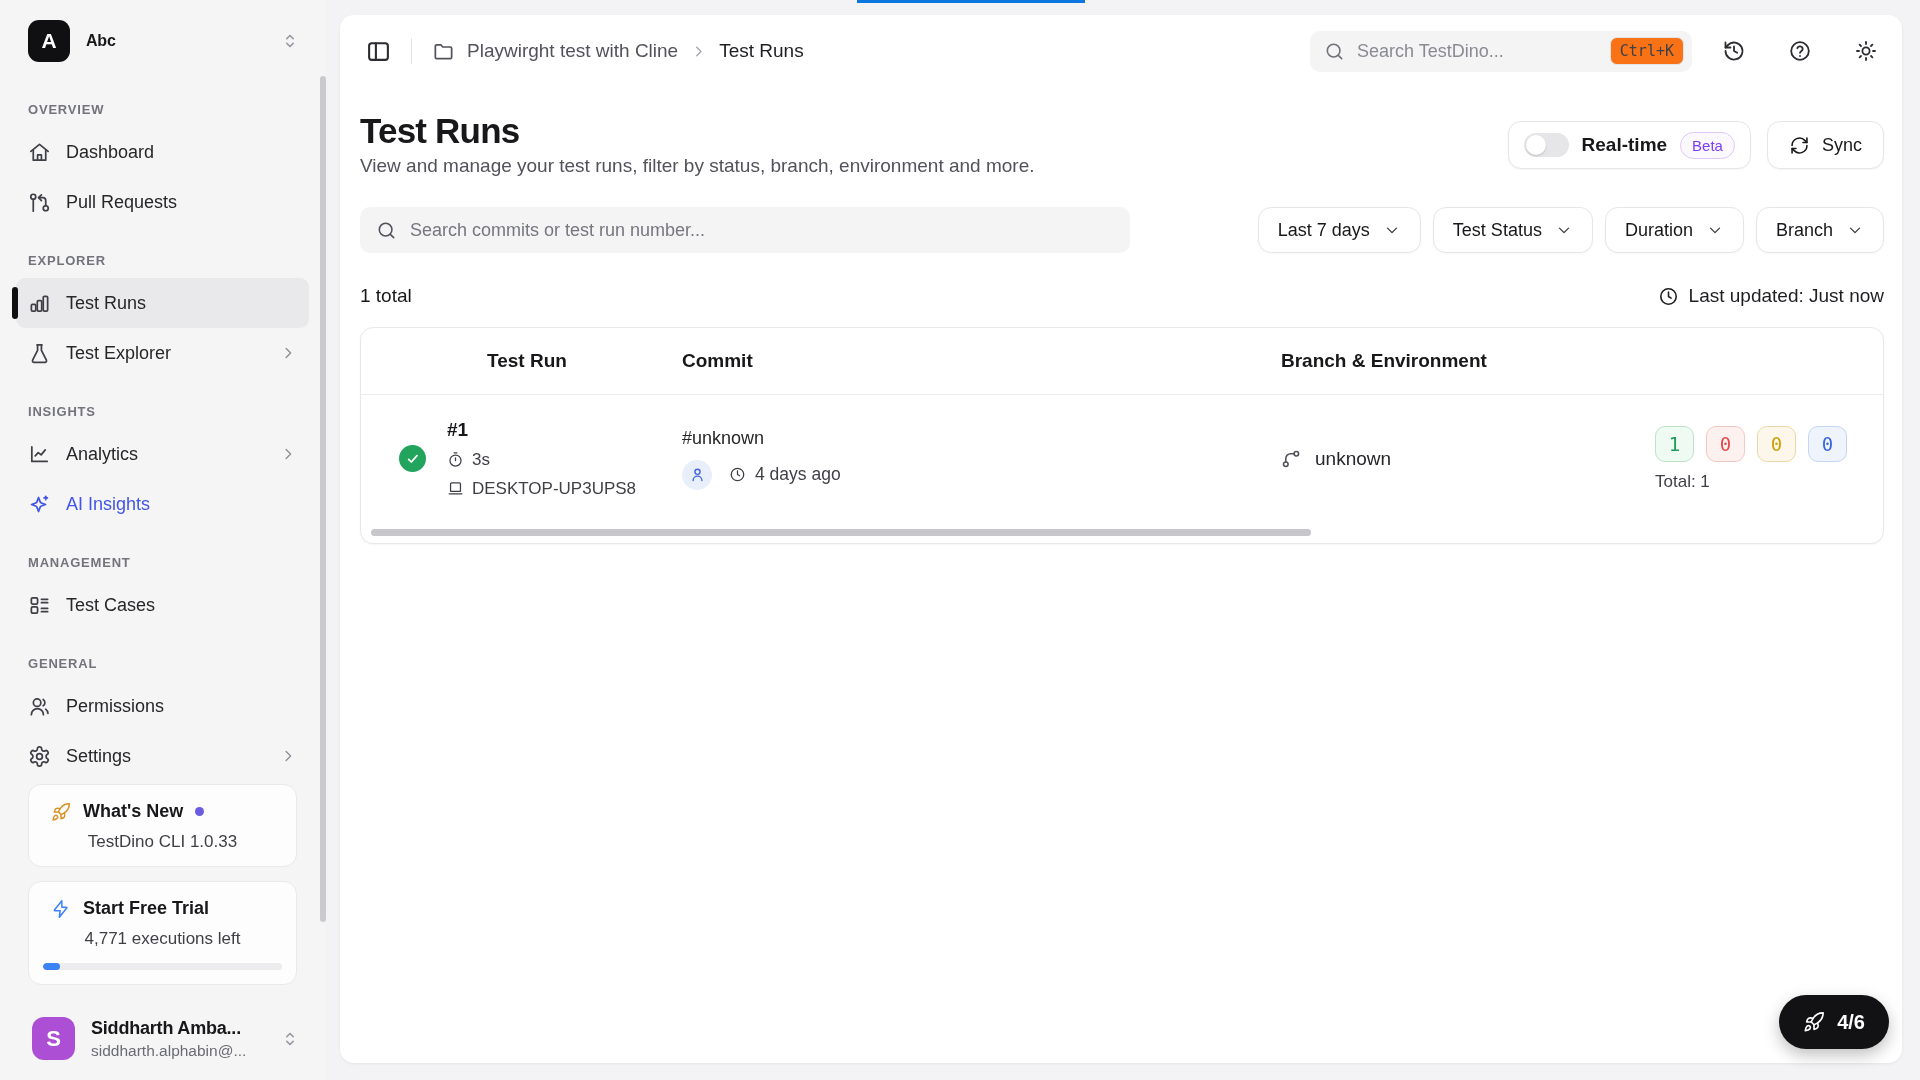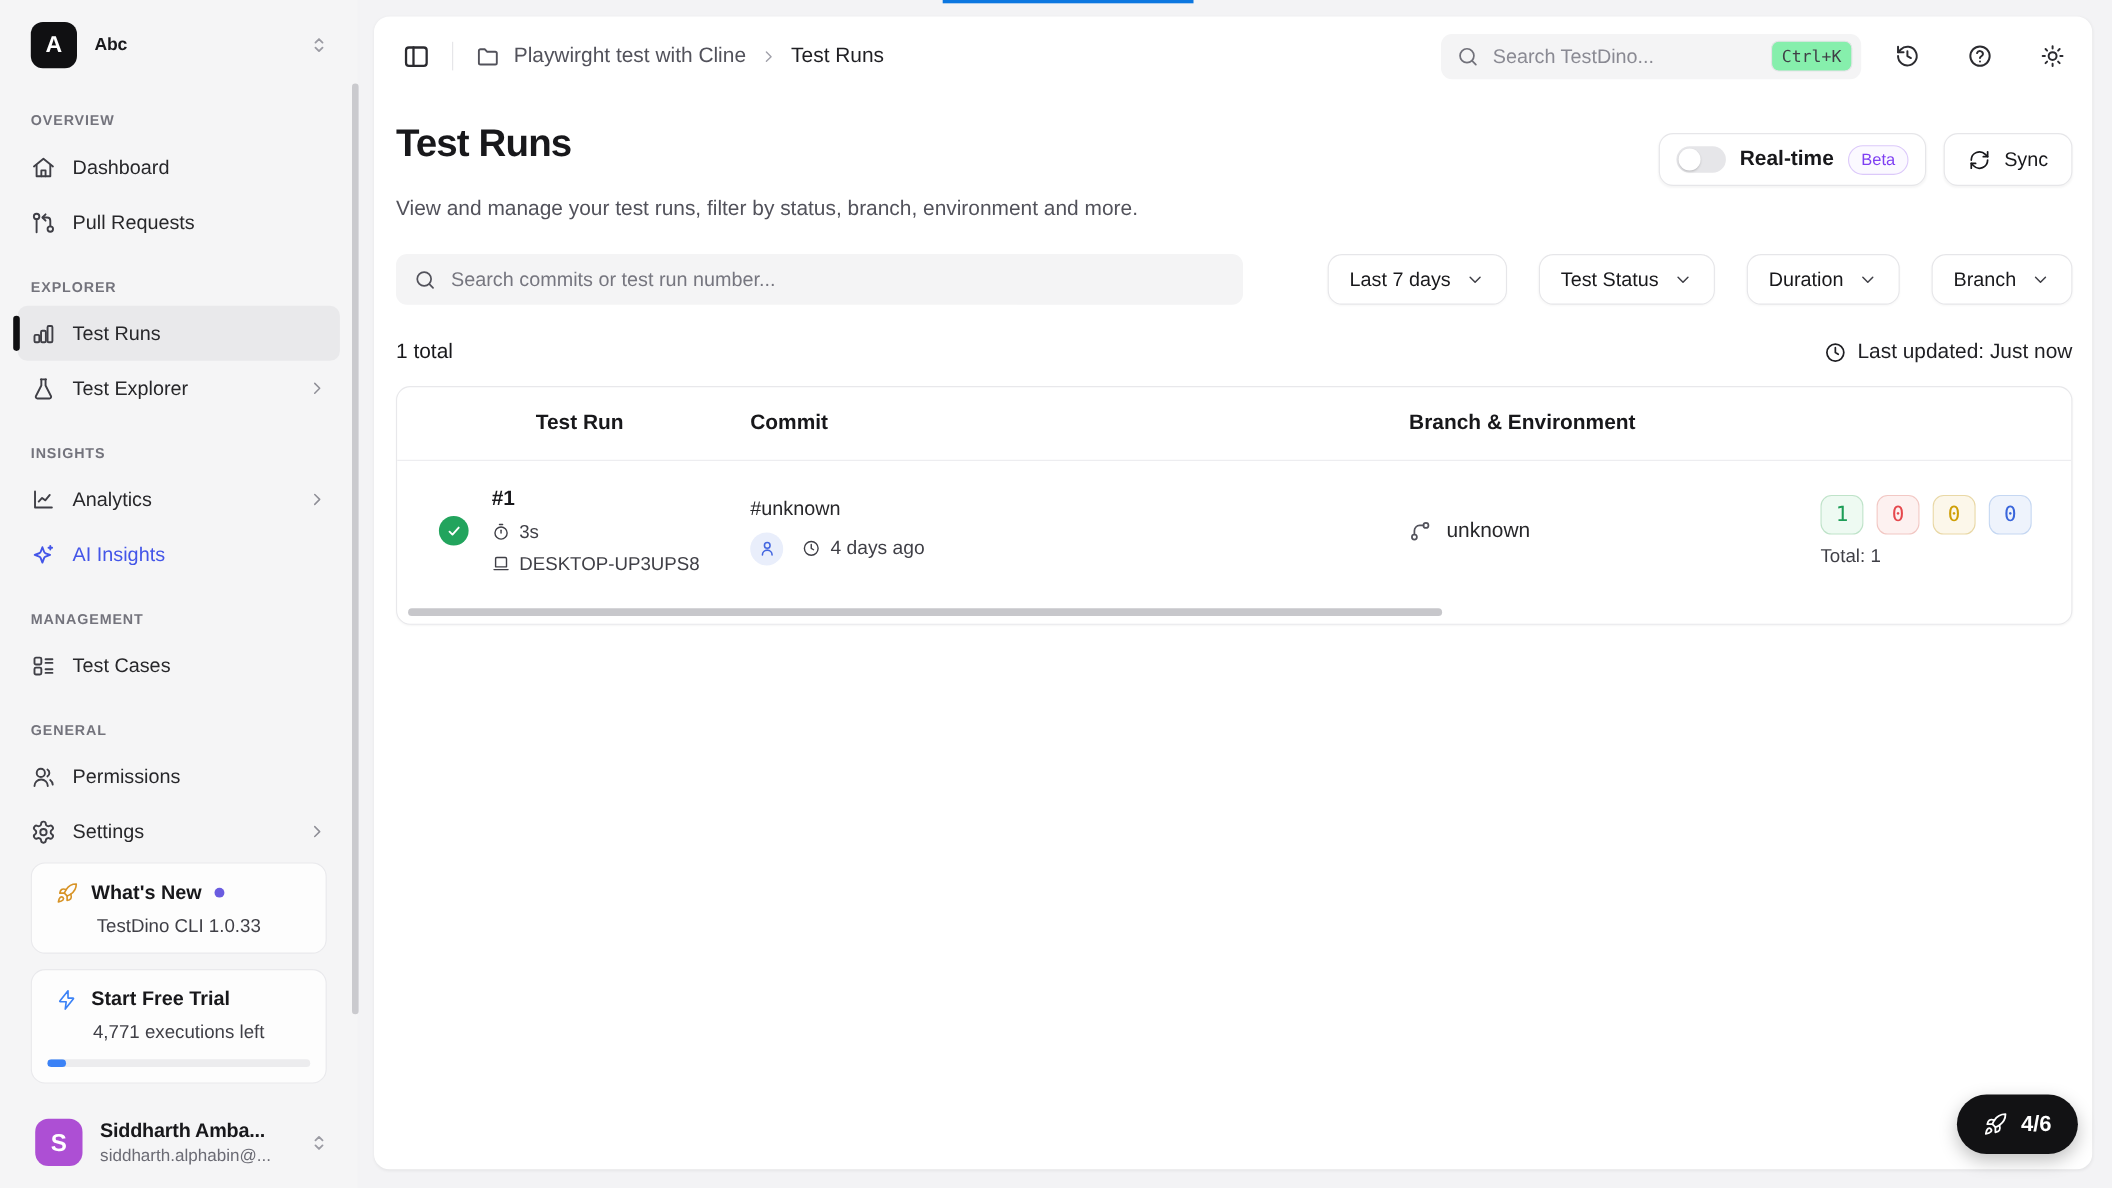--- a/index.html
+++ b/index.html
@@ -46,40 +46,40 @@
   .main-header { display:flex; align-items:center; height:72px; padding:0 24px 0 26px; }
   .hbtn { background:none; border:none; color:#2b2b30; cursor:pointer; display:flex; align-items:center; }
   .hdr-divider { width:1px; height:26px; background:#e4e4e7; margin:0 20px; }
   .crumb { display:flex; align-items:center; gap:12px; font-size:19px; color:#52525b; }
   .crumb .folder { color:#52525b; }
   .crumb-sep { color:#a1a1aa; }
   .crumb-current { color:#1f1f23; }
   .hdr-search { margin-left:auto; display:flex; align-items:center; gap:12px; width:382px; height:41px; background:#f4f4f5; border-radius:10px; padding:0 8px 0 14px; color:#71717a; }
   .hdr-search input { flex:1; border:none; outline:none; background:transparent; font-family:inherit; font-size:18px; color:#3f3f46; }
   .hdr-search input::placeholder { color:#8a8a93; }
-  .kbd { font-family:"DejaVu Sans Mono",monospace; font-size:15px; color:#3f3f46; background:#86efac; border:1px solid #e4e4e7; border-radius:7px; padding:4px 9px; }
+  .kbd { font-family:"DejaVu Sans Mono",monospace; font-size:15px; color:#3f3f46; background:#f97316; border:1px solid #e4e4e7; border-radius:7px; padding:4px 9px; }
   .hdr-icons { display:flex; align-items:center; gap:42px; margin-left:30px; color:#2b2b30; }
 
   .content { padding:0 18px 0 20px; }
   .title-row { display:flex; align-items:flex-start; justify-content:space-between; margin-top:24px; }
   .page-title { font-size:35px; font-weight:700; letter-spacing:-.8px; }
-  .page-sub { font-size:19px; color:#52525b; margin-top:28px; }
+  .page-sub { font-size:19px; color:#52525b; margin-top:4px; }
   .title-actions { display:flex; gap:16px; margin-top:10px; }
   .rt-group { display:flex; align-items:center; gap:13px; height:48px; padding:0 15px; border:1px solid #e6e6e9; border-radius:13px; background:#fff; box-shadow:0 1px 2px rgba(0,0,0,.04); }
   .toggle { width:45px; height:24px; border-radius:13px; background:#e6e6e9; position:relative; cursor:pointer; flex:0 0 45px; }
   .toggle::after { content:""; position:absolute; left:2px; top:2px; width:20px; height:20px; border-radius:50%; background:#fff; box-shadow:0 1px 2px rgba(0,0,0,.18); }
   .rt-label { font-size:19px; font-weight:600; }
   .beta-badge { font-size:15px; color:var(--beta-purple,#7e3ff2); border:1px solid #dcc9fa; background:#fbf9ff; border-radius:999px; padding:4px 11px; }
   .sync-btn { display:flex; align-items:center; gap:12px; height:48px; padding:0 21px; border:1px solid #e6e6e9; border-radius:13px; background:#fff; font-family:inherit; font-size:18px; font-weight:500; color:#18181b; cursor:pointer; box-shadow:0 1px 2px rgba(0,0,0,.04); }
 
   .filter-row { display:flex; align-items:center; margin-top:30px; }
   .filter-search { display:flex; align-items:center; gap:13px; width:770px; height:46px; background:#f4f4f5; border-radius:10px; padding:0 16px; color:#52525b; }
   .filter-search input { flex:1; border:none; outline:none; background:transparent; font-family:inherit; font-size:18px; color:#3f3f46; }
   .filter-search input::placeholder { color:#76767f; }
-  .filter-btns { display:flex; gap:29px; margin-left:auto;border-radius:22px; }
+  .filter-btns { display:flex; gap:12px; margin-left:auto;border-radius:22px; }
   .filter-btn { display:flex; align-items:center; gap:13px; height:46px; padding:0 19px; border:1px solid #e6e6e9; border-radius:13px; background:#fff; font-family:inherit; font-size:18px; font-weight:500; color:#18181b; cursor:pointer; box-shadow:0 1px 2px rgba(0,0,0,.03); }
   .filter-btn .chev { color:#3f3f46; }
 
   .total-row { display:flex; align-items:flex-end; justify-content:space-between; margin-top:32px; }
   .total-label { font-size:19px; }
   .last-updated { display:flex; align-items:center; gap:10px; font-size:19px; color:#1f1f23; }
 
   .table-card { margin-top:20px; border:1px solid #e8e8eb; border-radius:13px; background:#fff; box-shadow:0 1px 2px rgba(0,0,0,.04); overflow:hidden; }
   .tgrid { display:grid; grid-template-columns:321px 599px 374px 1fr; }
   .thead { border-bottom:1px solid #ececef; }

